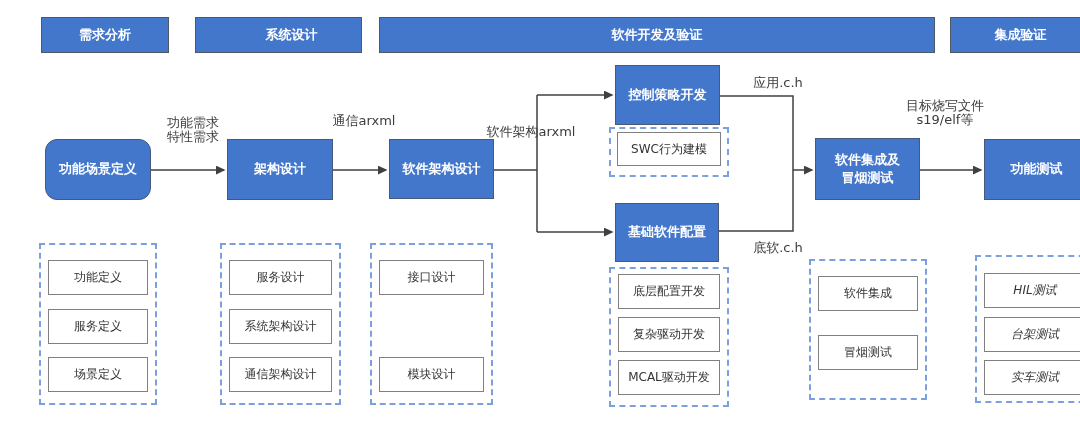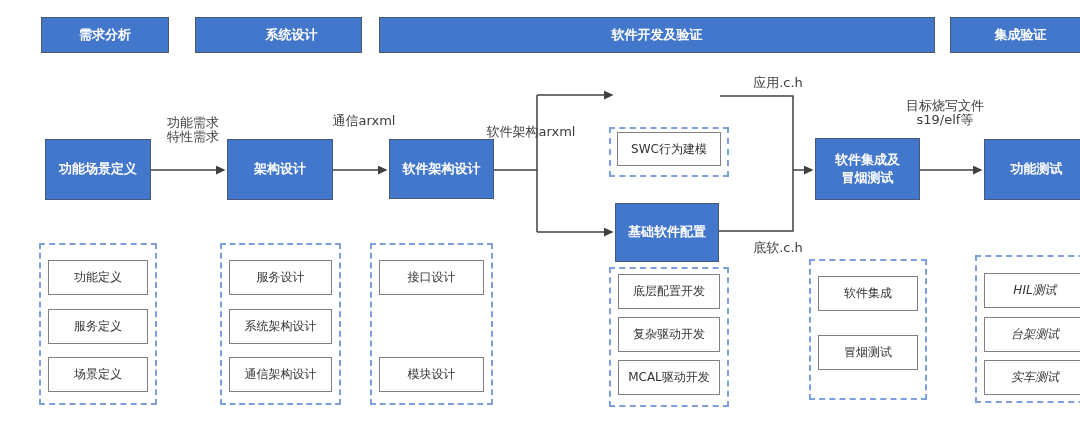--- a/index.html
+++ b/index.html
@@ -21,21 +21,21 @@
   .p3 { left:352px; width:556px; }
   .p4 { left:923px; width:141px; }
 
   .node {
     position:absolute; box-sizing:border-box;
     background:#4377cc; border:1px solid #46597c;
     color:#ffffff; font-size:13px; font-weight:bold; text-align:center;
     display:flex; flex-direction:column; align-items:center; justify-content:center;
     line-height:1.4;
   }
-  .n-func-scenario { left:18px;  top:139px; width:106px; height:61px; }
+  .n-func-scenario { left:18px;  top:139px; width:106px; height:61px;border-radius:12px; }
   .n-arch         { left:200px; top:139px; width:106px; height:61px; }
   .n-sw-arch      { left:362px; top:139px; width:105px; height:60px; }
   .n-control      { left:588px; top:65px;  width:105px; height:60px; }
   .n-base         { left:588px; top:203px; width:104px; height:59px; }
   .n-integration  { left:788px; top:138px; width:105px; height:62px; }
   .n-func-test    { left:957px; top:139px; width:105px; height:61px; }
 
   .group {
     position:absolute; box-sizing:border-box;
     border:2px dashed #7c9fe0;
@@ -99,20 +99,21 @@
   </svg>
 
   <div class="phase p1">需求分析</div>
   <div class="phase p2">系统设计</div>
   <div class="phase p3">软件开发及验证</div>
   <div class="phase p4">集成验证</div>
 
   <div class="node n-func-scenario">功能场景定义</div>
   <div class="node n-arch">架构设计</div>
   <div class="node n-sw-arch">软件架构设计</div>
+  <div class="node n-control">控制策略开发</div>
   <div class="node n-base">基础软件配置</div>
   <div class="node n-integration">
     <span>软件集成及</span>
     <span>冒烟测试</span>
   </div>
   <div class="node n-func-test">功能测试</div>
 
   <div class="g-swc">
     <div class="swc-inner">SWC行为建模</div>
   </div>

